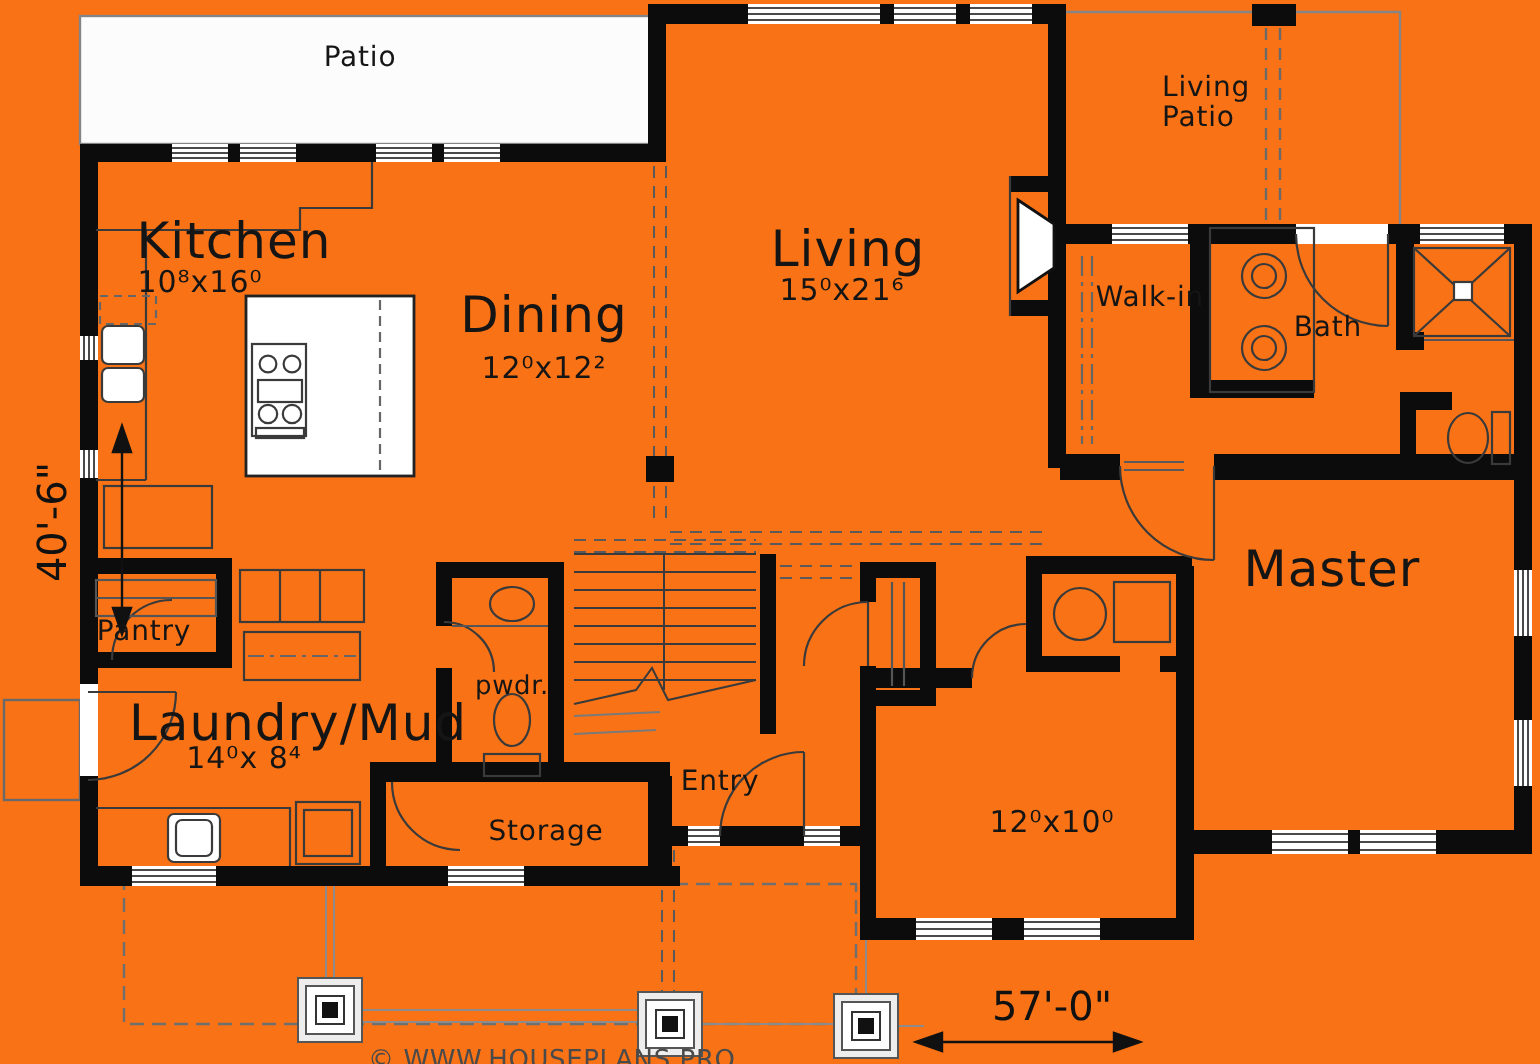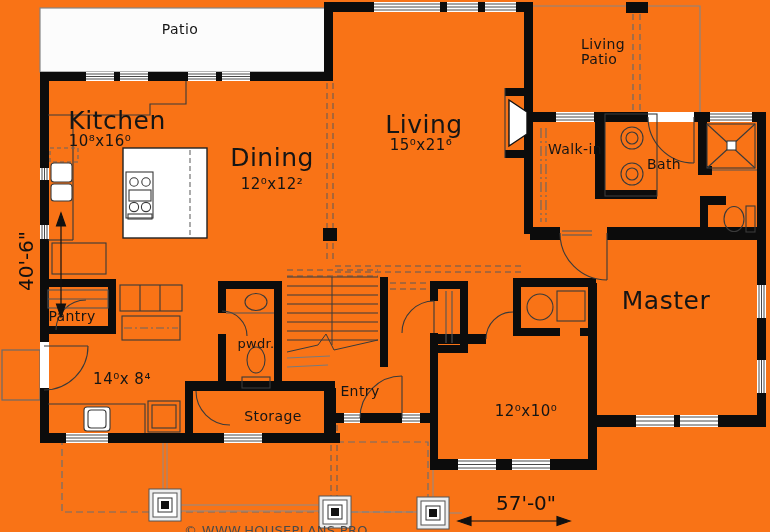--- a/index.html
+++ b/index.html
@@ -363,24 +363,25 @@
 
   <div class="lbl lbl-big" style="left:212px;top:145px;width:120px;">Dining</div>
   <div class="lbl lbl-dims" style="left:212px;top:177px;width:120px;">12⁰x12²</div>
 
   <div class="lbl lbl-big" style="left:364px;top:112px;width:120px;">Living</div>
   <div class="lbl lbl-dims" style="left:361px;top:138px;width:120px;">15⁰x21⁶</div>
 
   <div class="lbl lbl-mid" style="left:535px;top:142px;width:80px;">Walk-in</div>
   <div class="lbl lbl-mid" style="left:634px;top:157px;width:60px;">Bath</div>
 
-  <div class="lbl lbl-big" style="left:606px;top:288px;width:120px;text-align:center;">Master</div>
+  <div class="lbl lbl-big" style="left:606px;top:272px;width:120px;text-align:center;">Master</div>
 
   <div class="lbl lbl-mid" style="left:41px;top:309px;width:62px;">Pantry</div>
 
+  <div class="lbl lbl-big" style="left:59px;top:349px;width:180px;">Laundry/Mud</div>
   <div class="lbl lbl-dims" style="left:62px;top:372px;width:120px;">14⁰x 8⁴</div>
 
   <div class="lbl lbl-sm" style="left:226px;top:337px;width:60px;">pwdr.</div>
   <div class="lbl lbl-mid" style="left:329px;top:384px;width:62px;">Entry</div>
   <div class="lbl lbl-mid" style="left:237px;top:409px;width:72px;">Storage</div>
 
   <div class="lbl lbl-dims" style="left:466px;top:404px;width:120px;">12⁰x10⁰</div>
 
 
   <div class="watermark" style="left:184px;top:523px;">© WWW.HOUSEPLANS.PRO</div>

